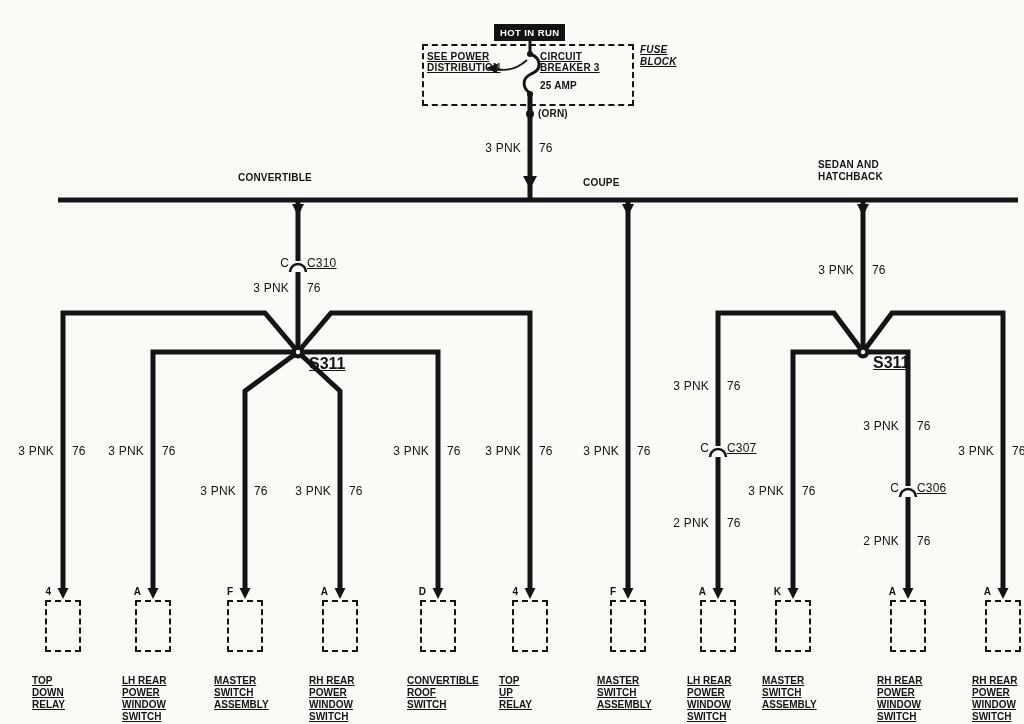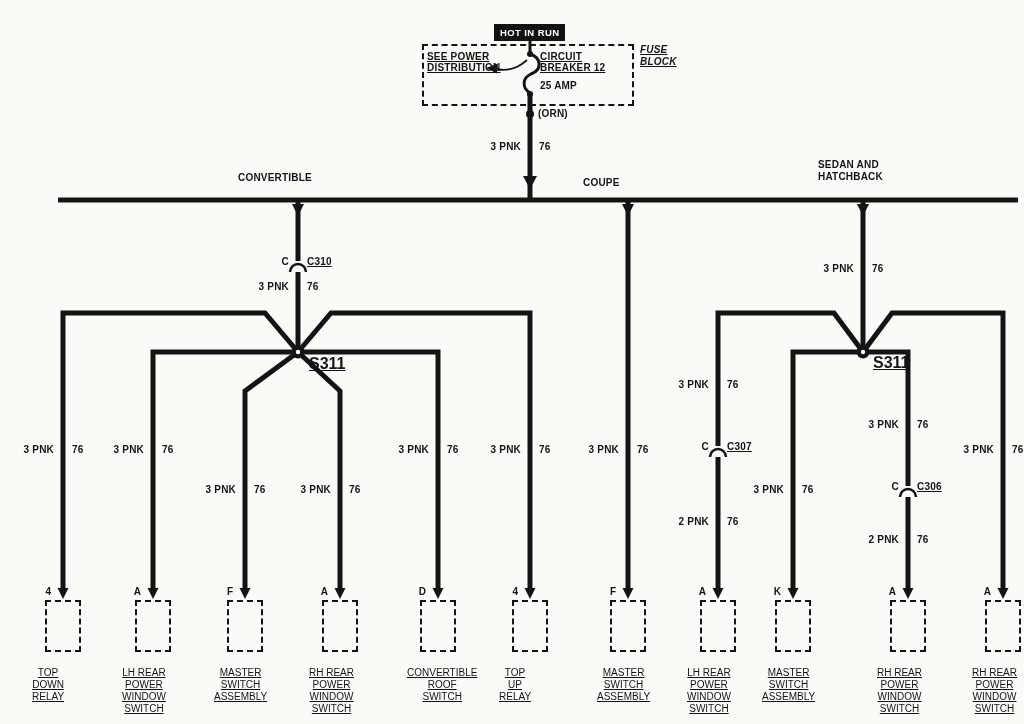--- a/index.html
+++ b/index.html
@@ -25,40 +25,40 @@
     font-weight:bold; font-size:9.5px; letter-spacing:.4px;
     padding:3px 6px;
   }
   .fuse-outline {
     position:absolute; left:394px; top:44px; width:212px; height:62px;
     border:2px dashed #141414;
   }
 
   .wlabel, .clabel {
     position:absolute; width:90px; display:flex;
-    font-weight:bold; font-size:10px; letter-spacing:.2px; white-space:nowrap;
+    font-weight:normal; font-size:12px; letter-spacing:.2px; white-space:nowrap;
   }
   .wlabel .g, .clabel .cpin { flex:1; text-align:right; padding-right:9px; }
   .wlabel .c, .clabel .cid  { flex:1; text-align:left;  padding-left:9px; }
   .clabel .cid { text-decoration:underline; }
 
   .splice-lbl { position:absolute; font-weight:bold; font-size:16px; text-decoration:underline; }
 
   .terminal { position:absolute; top:585px; width:90px; height:139px; }
   .terminal .pin {
     position:absolute; top:1px; right:57px;
     font-weight:bold; font-size:10px;
   }
   .terminal .tbox {
     position:absolute; left:27px; top:15px; width:36px; height:52px;
     border:2px dashed #141414;
   }
   .terminal .tlabel {
-    position:absolute; left:14px; top:82px;
-    font-weight:normal; font-size:10px; line-height:12px; white-space:nowrap;text-align:center;
+    position:absolute; left:14px; top:90px;
+    font-weight:bold; font-size:10px; line-height:12px; white-space:nowrap;
   }
   .terminal .tlabel div { text-decoration:underline; }
 </style>
 </head>
 <body>
 
 <div class="stage">
 
   <svg class="wiresvg" width="1024" height="724">
     <g stroke="#141414" stroke-width="5" fill="none">
@@ -133,21 +133,21 @@
     </g>
   </svg>
 
   <div class="hot-tag">HOT IN RUN</div>
   <div class="fuse-outline"></div>
 
   <div class="lbl u" style="left:399px;top:51px">SEE POWER</div>
   <div class="lbl u" style="left:399px;top:62px">DISTRIBUTION</div>
 
   <div class="lbl u" style="left:512px;top:51px">CIRCUIT</div>
-  <div class="lbl u" style="left:512px;top:62px">BREAKER 12</div>
+  <div class="lbl u" style="left:512px;top:62px">BREAKER 3</div>
   <div class="lbl" style="left:512px;top:80px">25 AMP</div>
 
   <div class="lbl u it" style="left:612px;top:44px">FUSE</div>
   <div class="lbl u it" style="left:612px;top:56px">BLOCK</div>
 
   <div class="lbl" style="left:510px;top:108px">(ORN)</div>
 
   <div class="lbl ctr" style="left:210px;top:172px;width:124px">CONVERTIBLE</div>
   <div class="lbl ctr" style="left:555px;top:177px;width:80px">COUPE</div>
   <div class="lbl ctr" style="left:790px;top:159px;width:96px">SEDAN AND</div>

